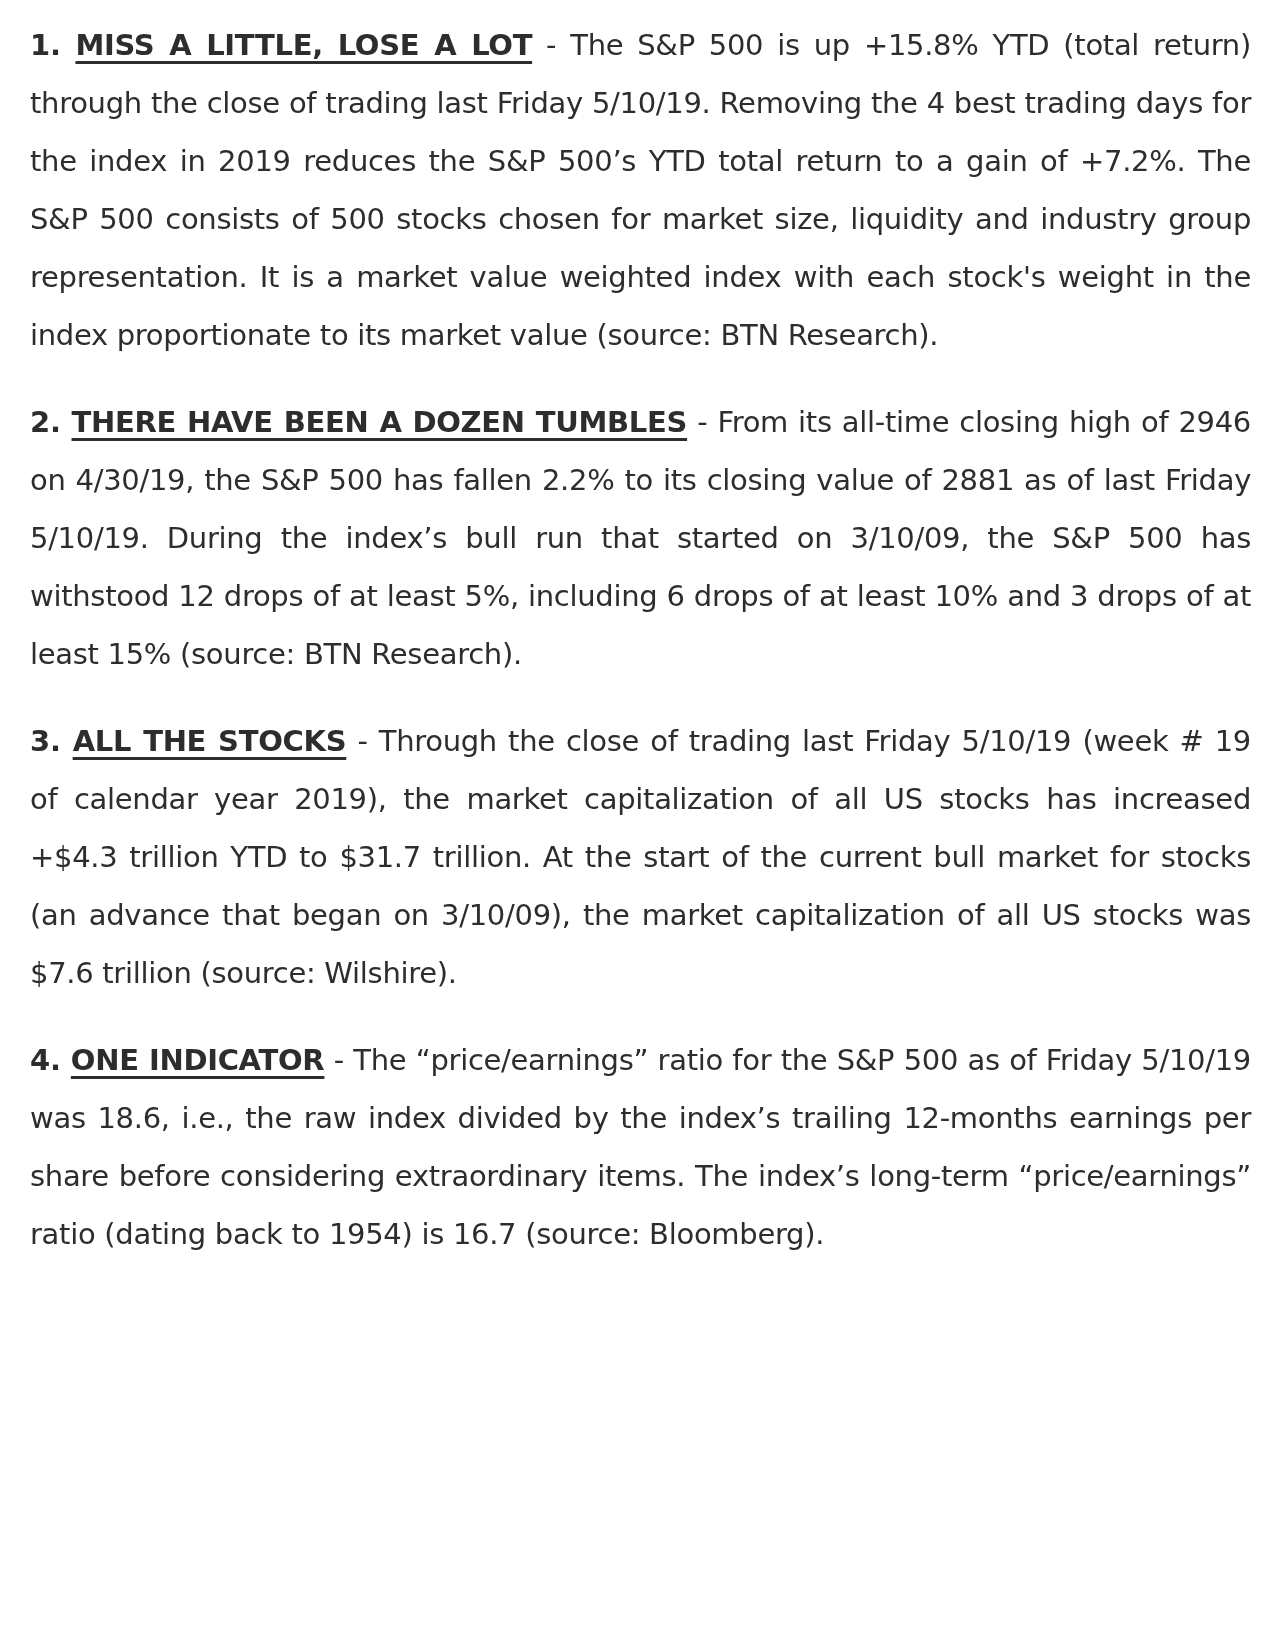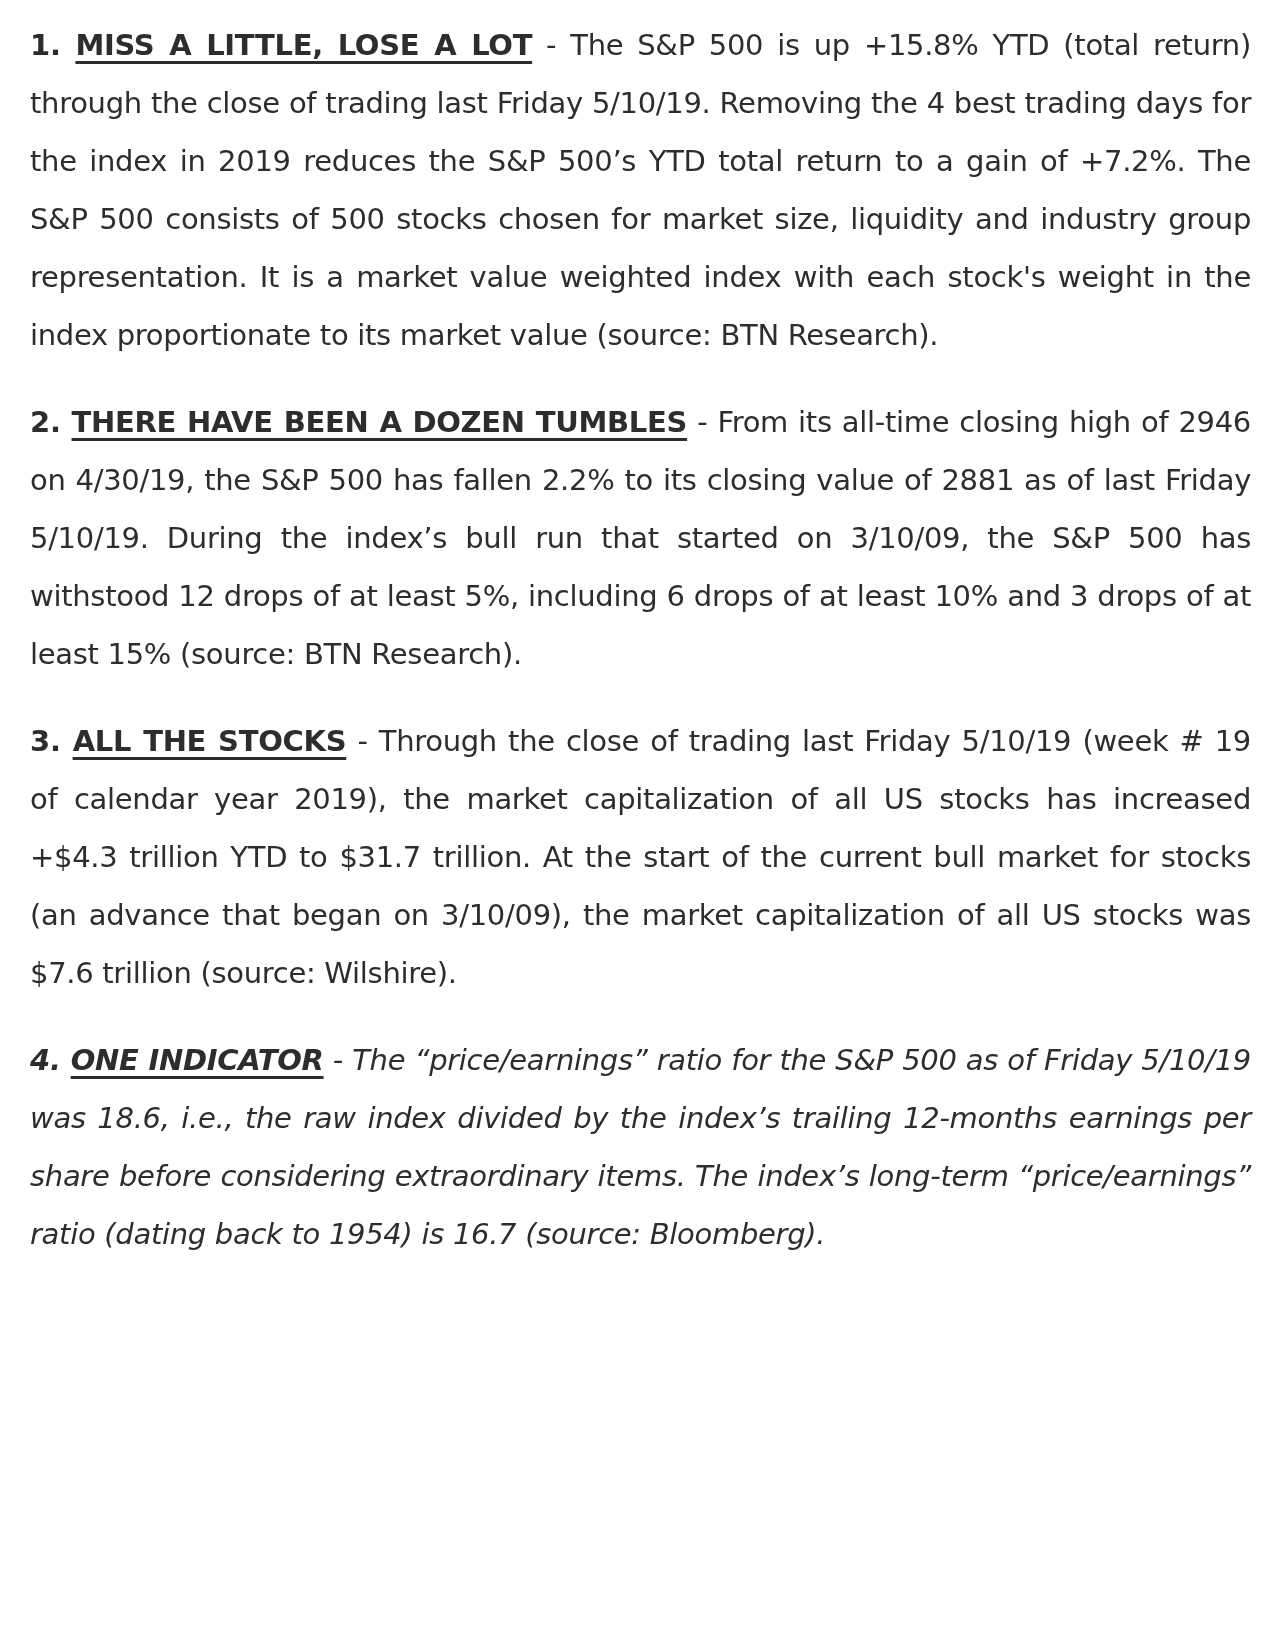--- a/index.html
+++ b/index.html
@@ -21,21 +21,21 @@
     background: #ffffff;
   }
   .para {
     margin: 0 0 29px 0;
     font-size: 29px;
     line-height: 58px;
     letter-spacing: -0.3px;
     text-align: justify;
     color: #2d2d2d;
   }
-  .para:last-child { margin-bottom: 0; font-style: italic; }
+  .para:last-child { margin-bottom: 0; }
   .para-number {
     font-weight: bold;
   }
   .para-title {
     font-weight: bold;
     text-decoration: underline;
     text-decoration-thickness: 3px;
     text-underline-offset: 6px;
   }
 </style>

